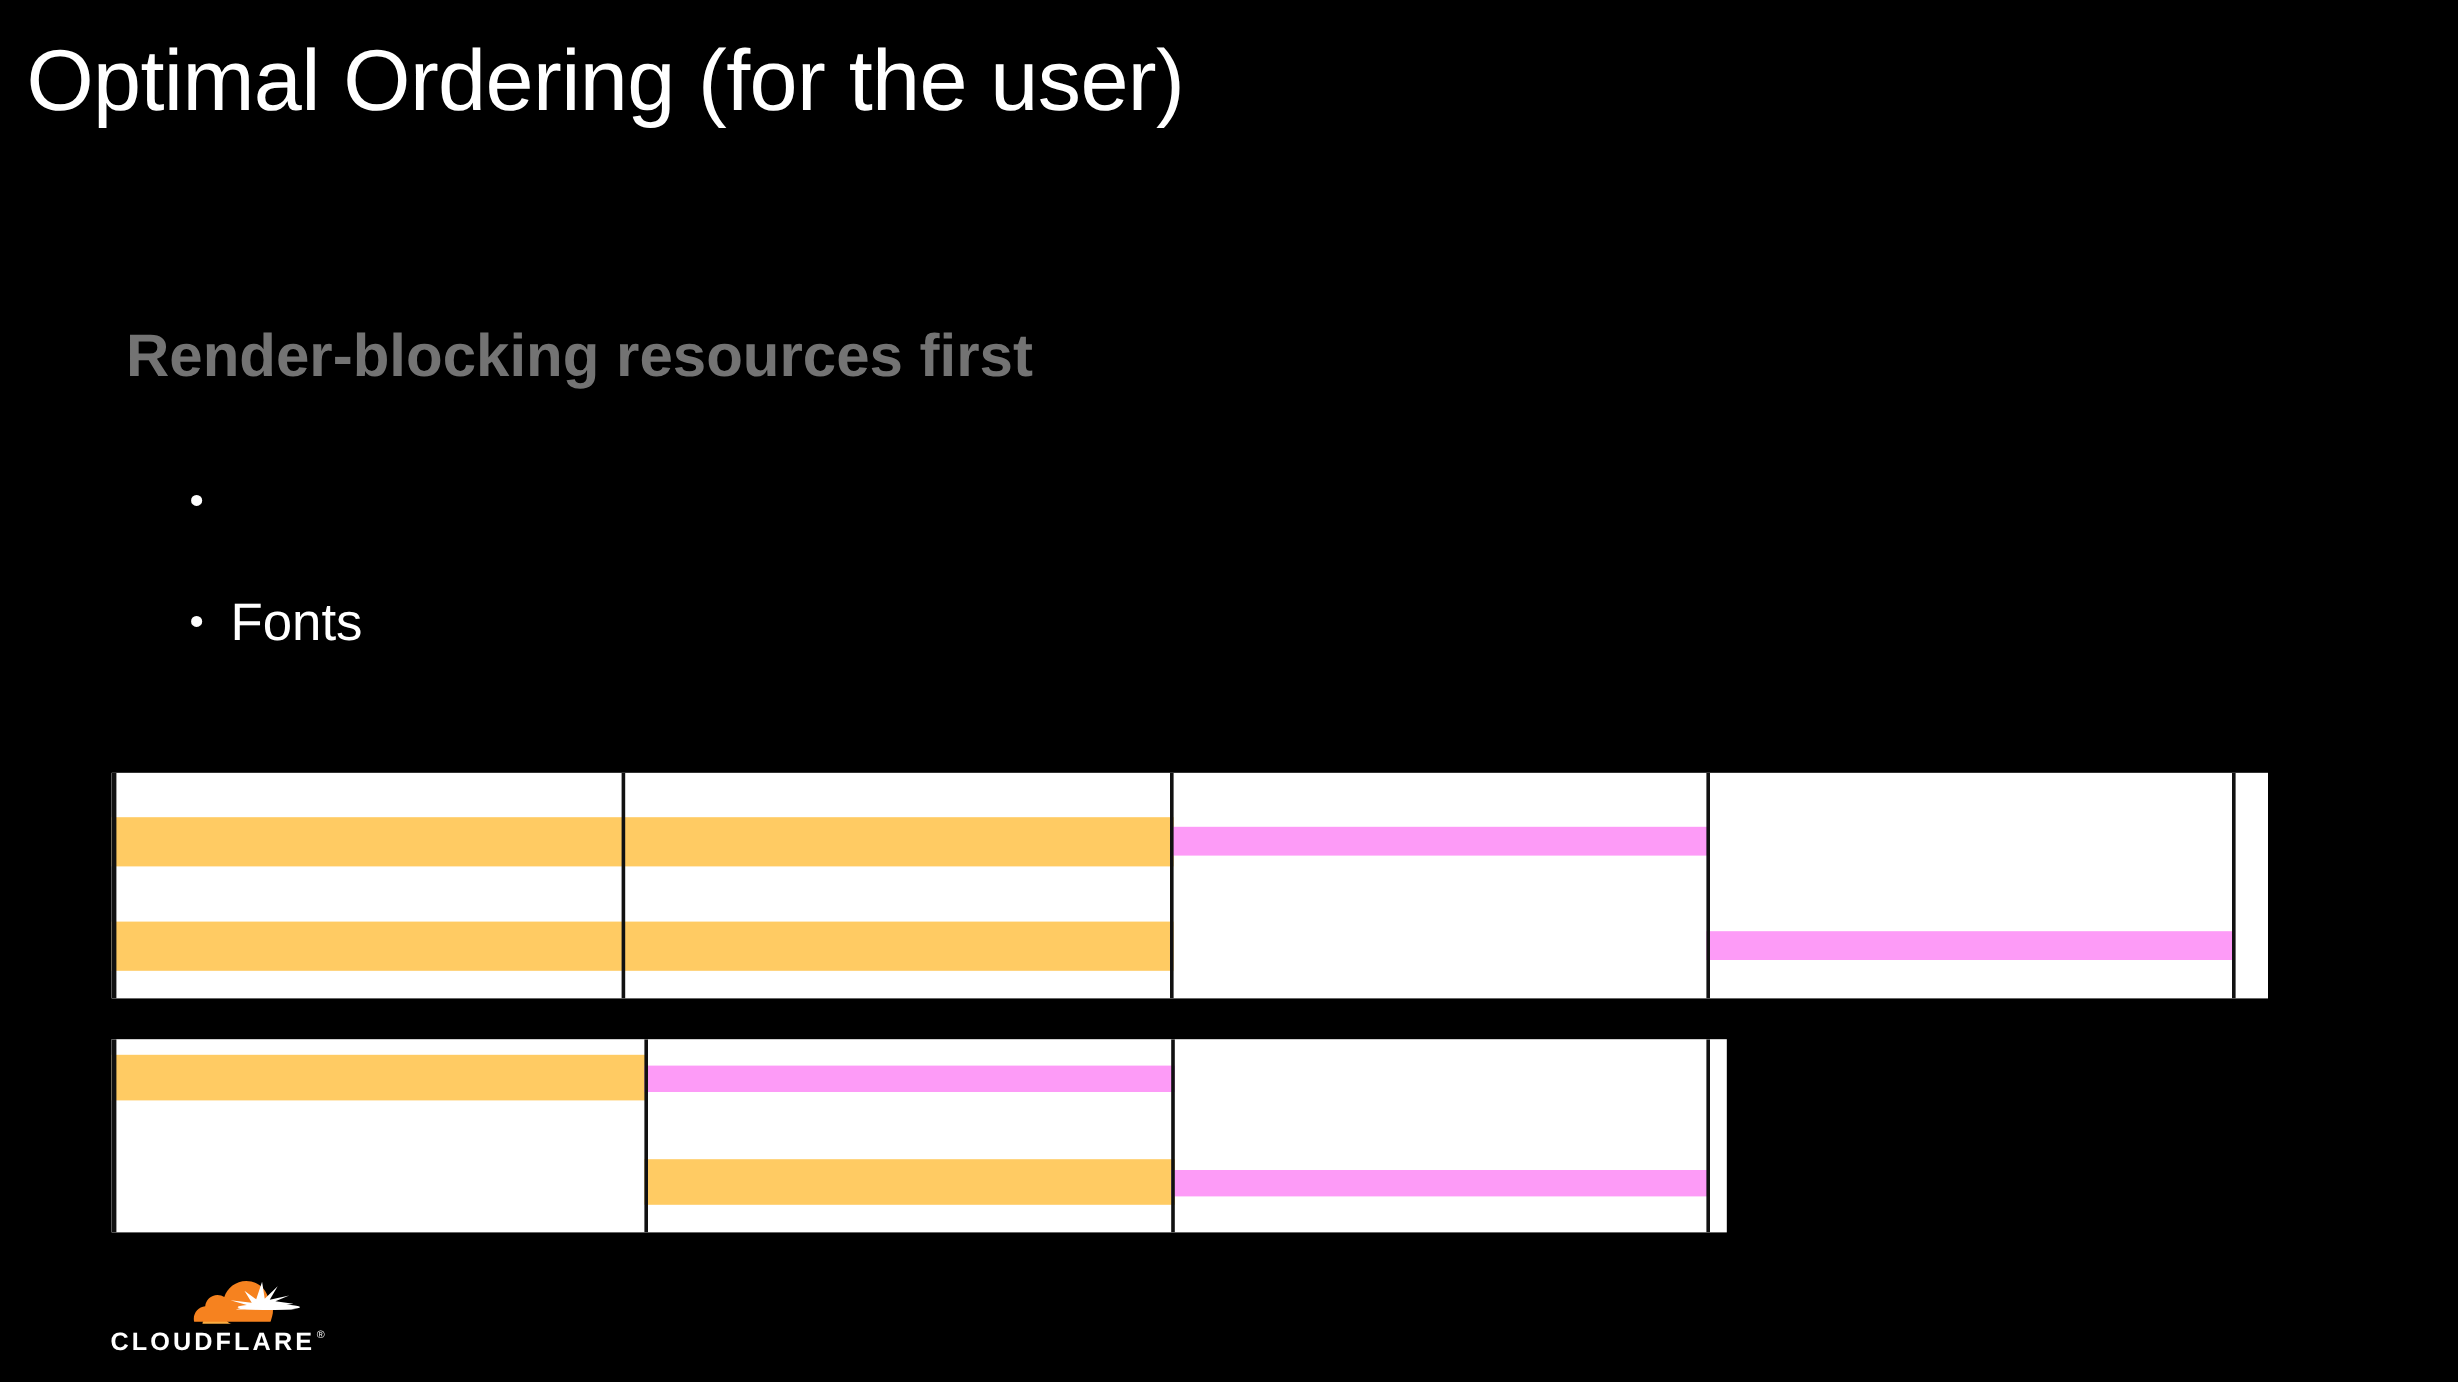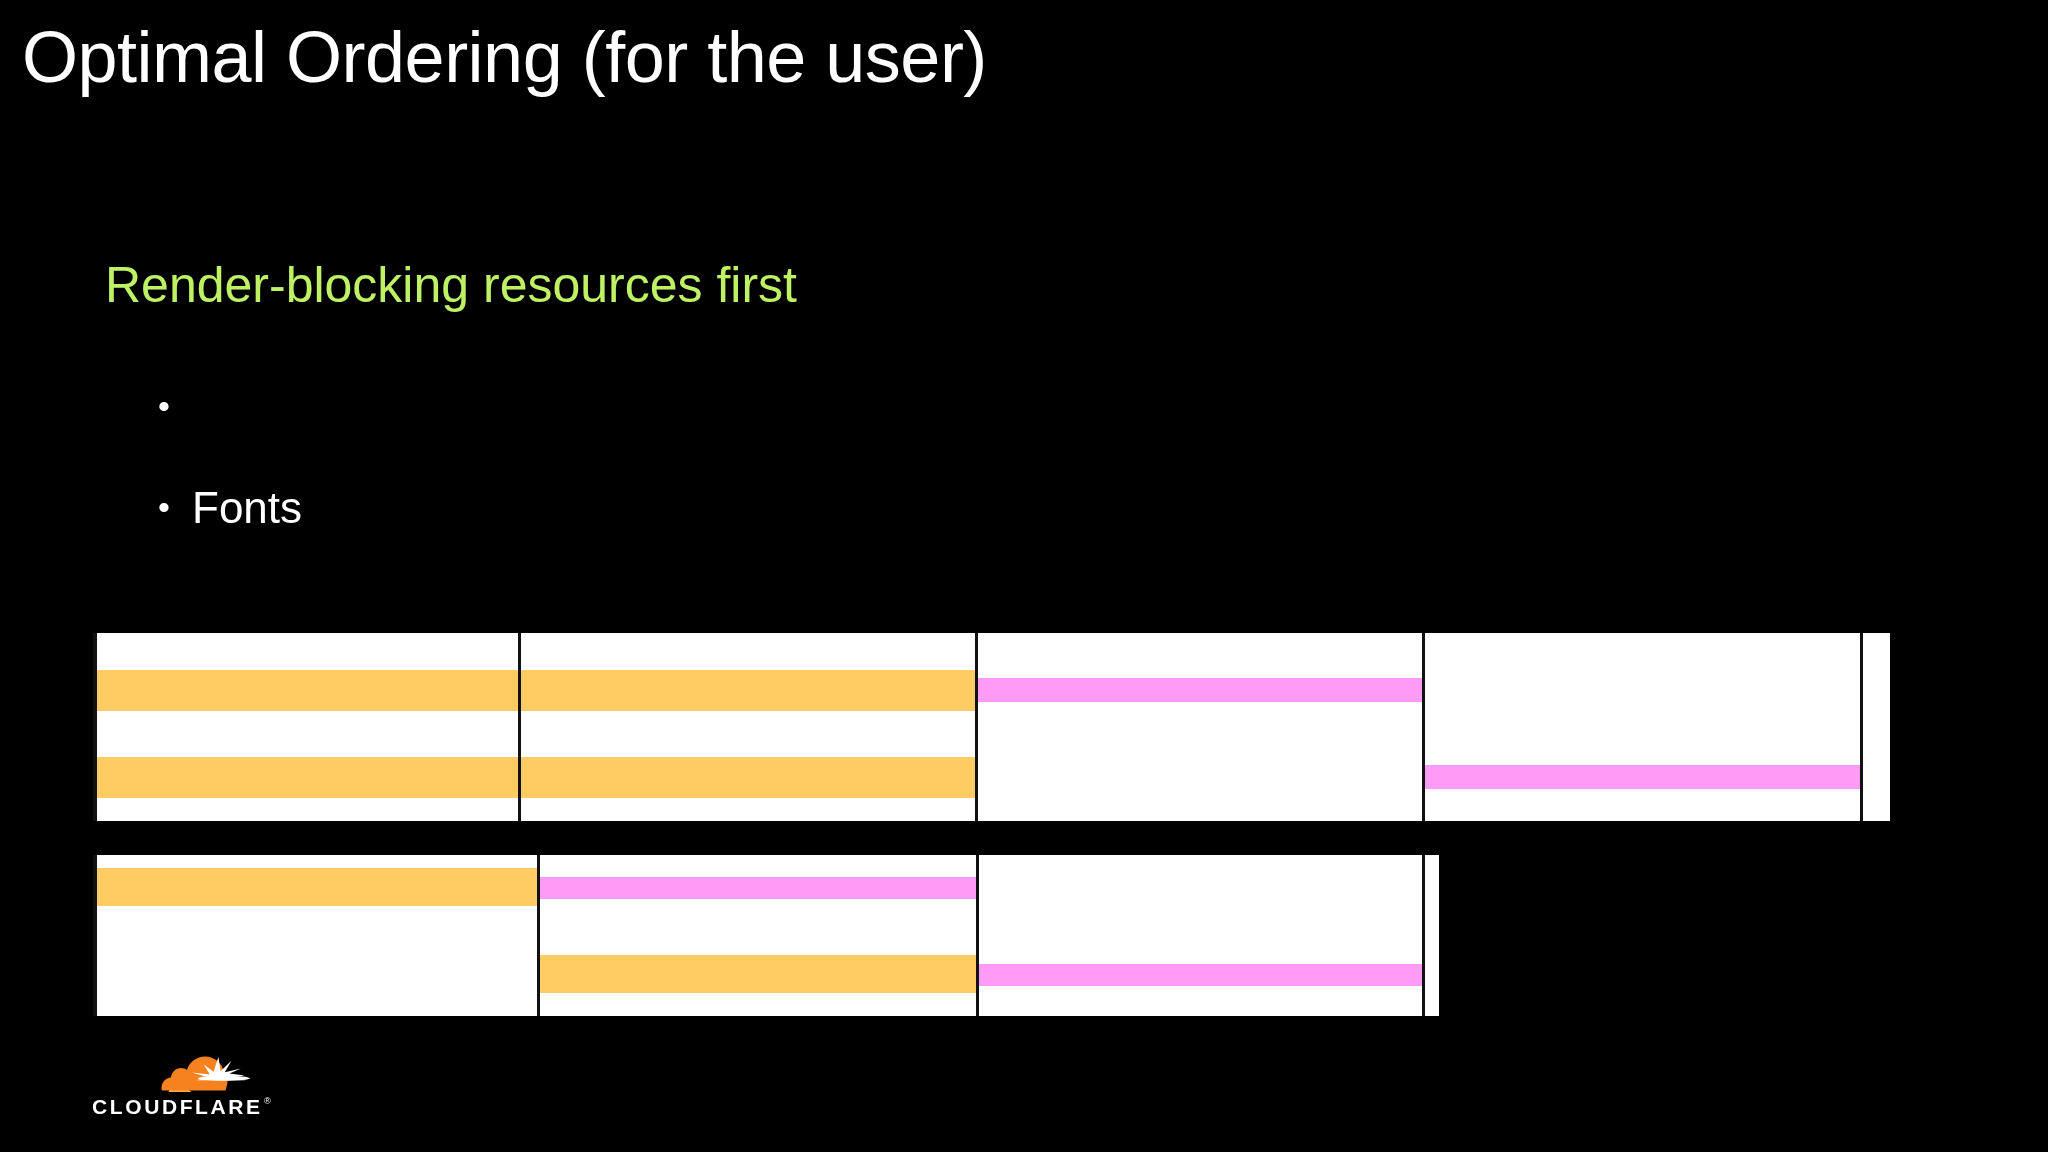--- a/index.html
+++ b/index.html
@@ -6,33 +6,33 @@
   * { margin:0; padding:0; box-sizing:border-box; }
   html, body { background:#000; }
   body {
     width:2048px; height:1152px;
     position:relative; overflow:hidden;
     font-family:"Liberation Sans", sans-serif;
     color:#ffffff;
     -webkit-font-smoothing:antialiased;
   }
 
-  #slide { position:absolute; inset:0; background:#000000; }
+  #slide { position:absolute; inset:0; background:#000000;margin-top:11px; }
 
   
   .slide-title {
     position:absolute; left:22px; top:20px;
     font-size:72px; line-height:1.05; font-weight:400;
     color:#ffffff; letter-spacing:-0.5px; white-space:nowrap;
   }
 
   
   .subhead {
     position:absolute; left:105px; top:258px;
-    font-size:50px; line-height:1.1; font-weight:400; color:#bef264;
+    font-size:50px; line-height:1.1; font-weight:700; color:#737373;
     white-space:nowrap;
   }
   .bullets { position:absolute; left:158px; top:382px; width:1700px; }
   .bullet {
     display:flex; align-items:flex-start;
     font-size:44px; line-height:1.15; color:#ffffff;
     margin-bottom:52px;
   }
   .bullet-dot {
     width:34px; flex:0 0 34px; text-align:left;

